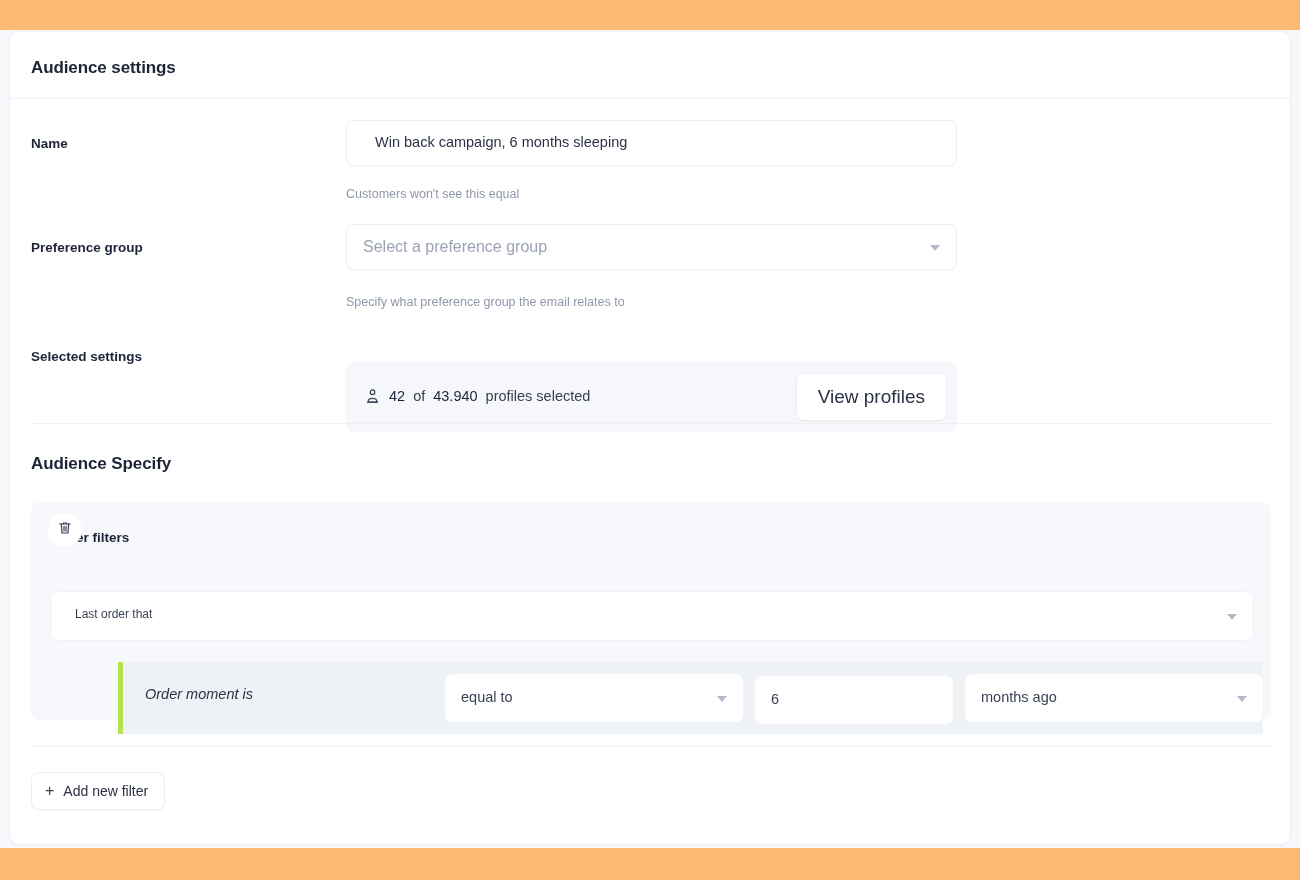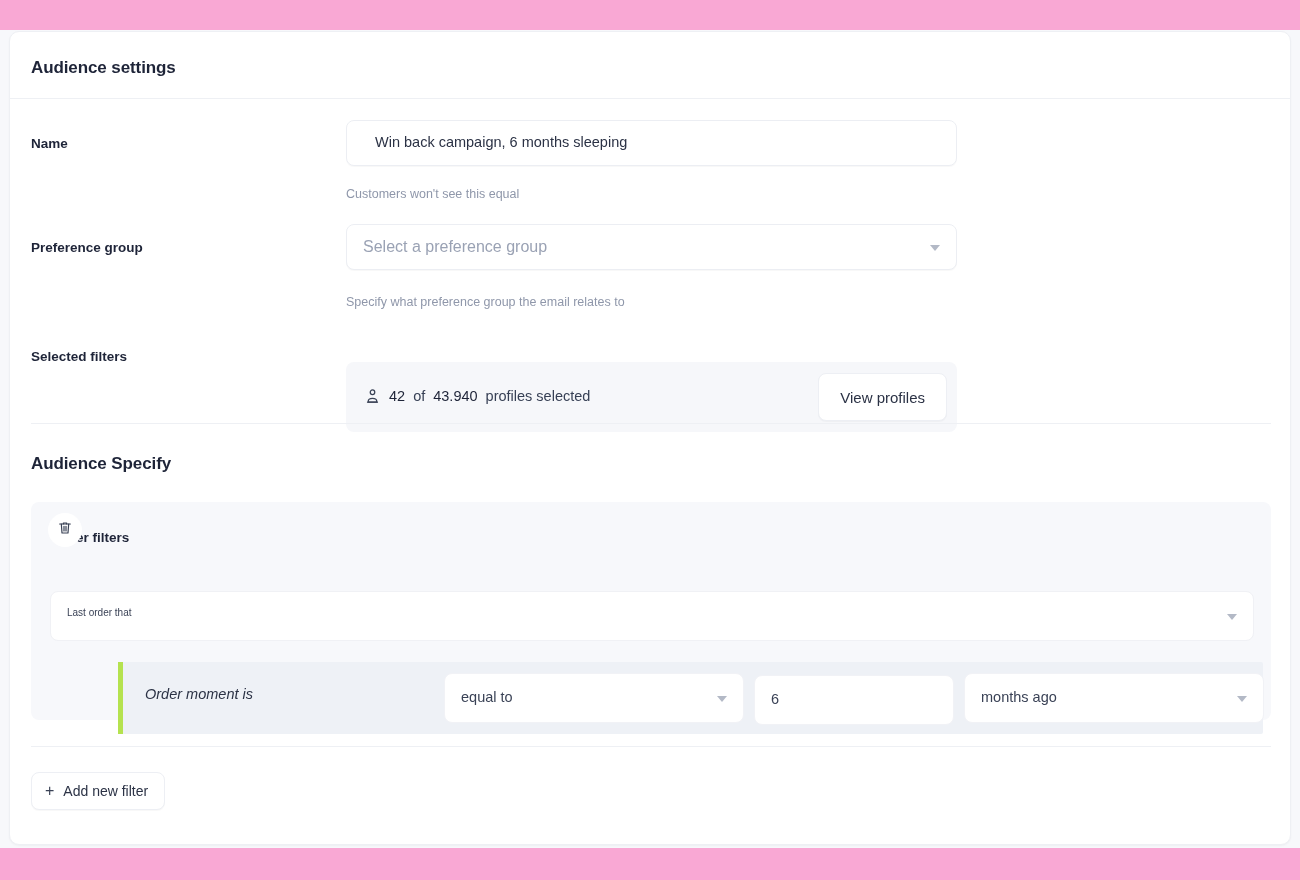--- a/index.html
+++ b/index.html
@@ -5,21 +5,21 @@
   * { box-sizing: border-box; margin: 0; padding: 0; }
   html, body {
     width: 1300px; height: 880px;
     background: #000000;
     font-family: "Liberation Sans", sans-serif;
     overflow: hidden;
   }
   .viewport {
     position: relative;
     width: 1300px; height: 880px;
-    background: #f9a8d4;
+    background: #fdba74;
   }
   .page-bg {
     position: absolute;
     left: 0; top: 30px;
     width: 1300px; height: 818px;
     background: #f7f8fb;
   }
   .card {
     position: absolute;
     left: 9px; top: 31px;
@@ -123,21 +123,21 @@
 
   .view-profiles-btn {
     position: absolute;
     right: 10px; top: 11px;
     height: 48px;
     padding: 0 21px;
     display: flex; align-items: center;
     background: #ffffff;
     border: 1px solid #edeff4;
     border-radius: 8px;
-    font-size: 15px;
+    font-size: 19px;
     color: #2b3245;
     cursor: pointer;
     box-shadow: 0 1px 1px rgba(16,24,40,0.03);
   }
 
   
   .divider {
     position: absolute;
     left: 21px;
     width: 1240px;
@@ -174,22 +174,22 @@
   .order-select {
     position: absolute;
     left: 19px; top: 89px;
     width: 1204px; height: 50px;
     background: #ffffff;
     border: 1px solid #f0f1f5;
     border-radius: 8px;
   }
   .order-select .value {
     position: absolute;
-    left: 16px; top: 15px;
-    font-size: 10px;
+    left: 24px; top: 15px;
+    font-size: 12px;
     color: #3a4256;
   }
   .order-select .caret { top: 22px; right: 16px; }
 
   
   .filter-row {
     position: absolute;
     left: 87px; top: 160px;
     width: 1145px; height: 72px;
     background: #eef1f6;
@@ -271,21 +271,21 @@
     </div>
     <div class="hint hint-name">Customers won't see this equal</div>
 
     <div class="label lbl-pref">Preference group</div>
     <div class="field" id="pref-field">
       <span class="placeholder">Select a preference group</span>
       <span class="caret"></span>
     </div>
     <div class="hint hint-pref">Specify what preference group the email relates to</div>
 
-    <div class="label lbl-sel">Selected filters</div>
+    <div class="label lbl-sel">Selected settings</div>
     <div class="profiles-bar">
       <div class="profiles-text">
         <span class="users-icon">
           <svg width="17" height="17" viewBox="0 0 24 24" fill="none" stroke="#3a4256" stroke-width="1.8" stroke-linecap="round" stroke-linejoin="round">
             <circle cx="12" cy="6" r="3.2"></circle>
             <path d="M6 20v-1.2c0-2.4 2.7-4.1 6-4.1s6 1.7 6 4.1V20z"></path>
             <path d="M5 20h14"></path>
           </svg>
         </span>
         <b>42</b>

